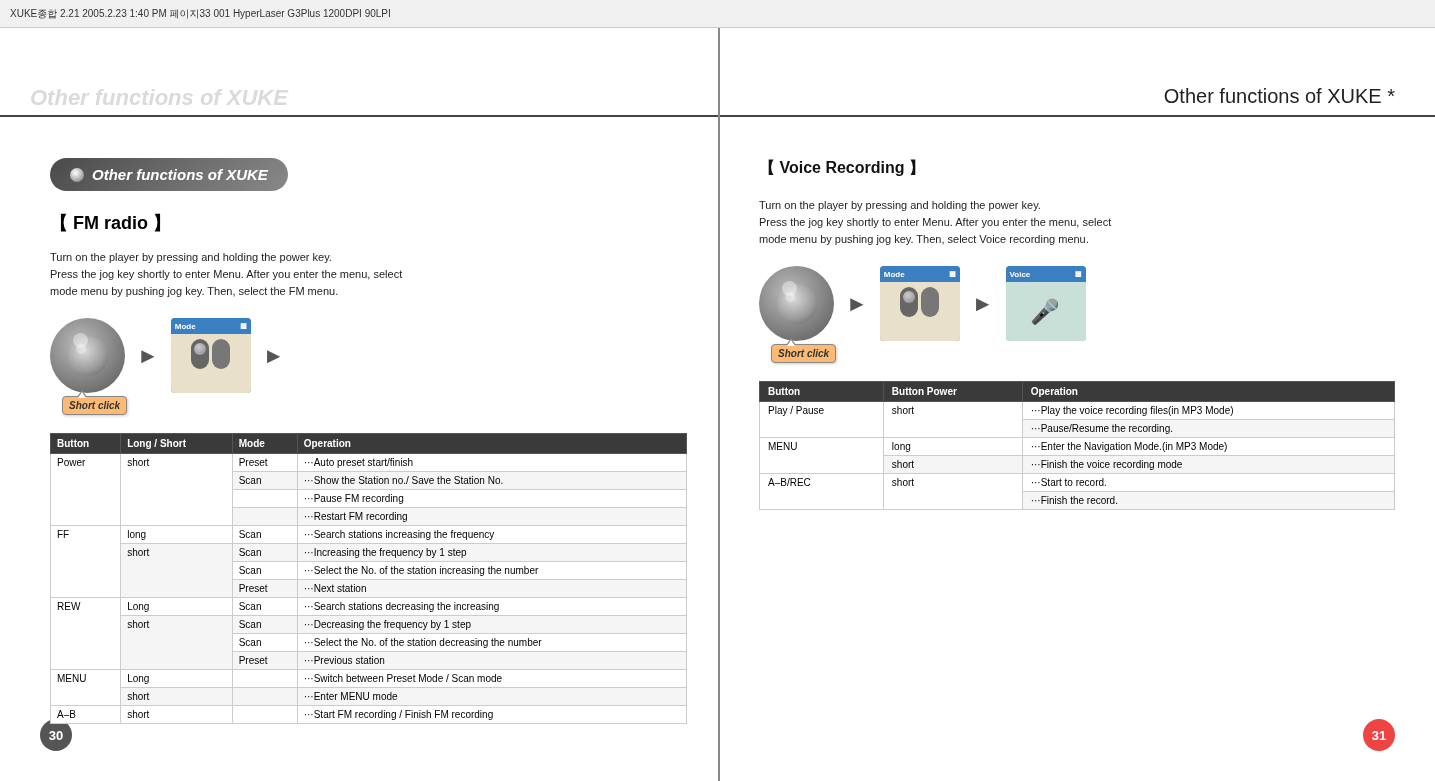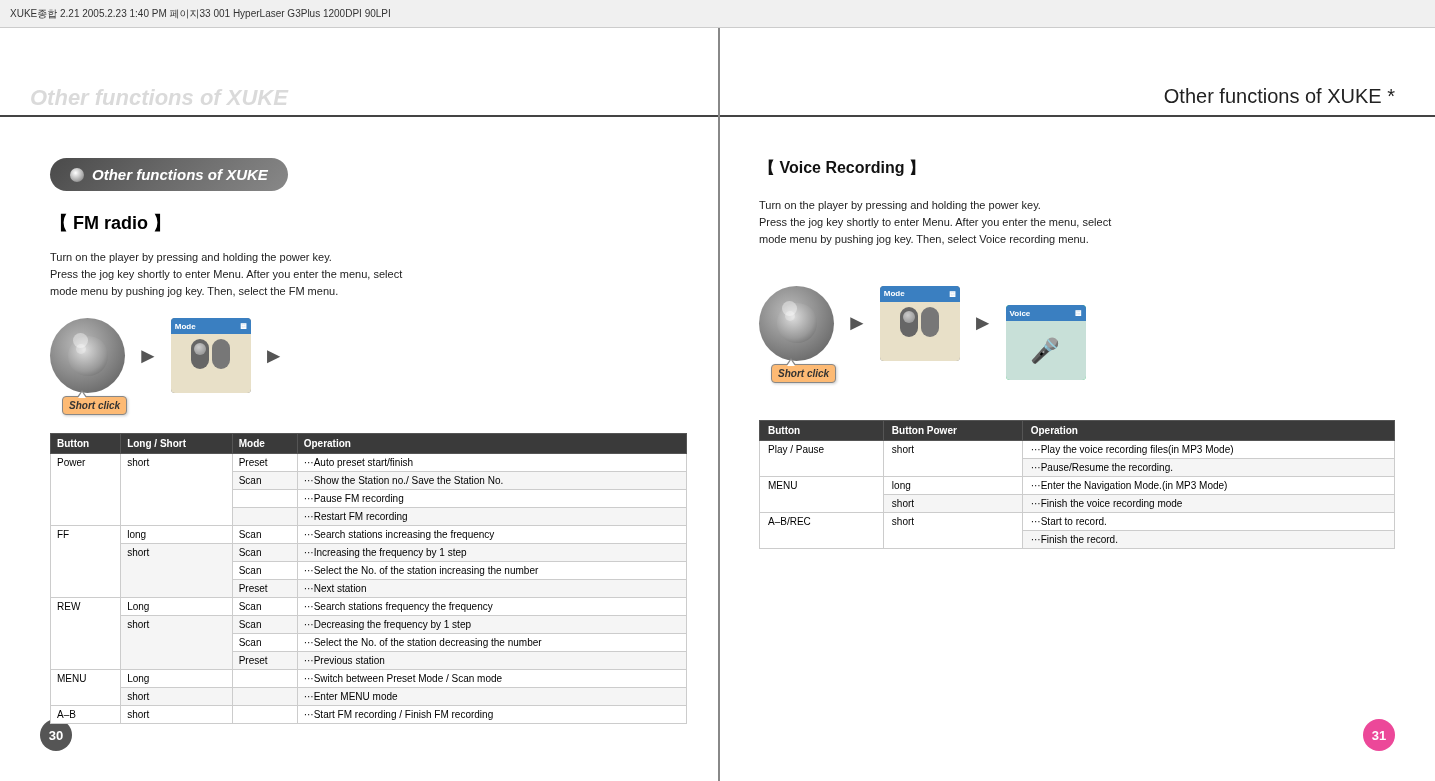--- a/index.html
+++ b/index.html
@@ -74,21 +74,21 @@
       justify-content: center;
       font-size: 13px;
       font-weight: bold;
     }
     .page-num-right {
       position: absolute;
       bottom: 30px;
       right: 40px;
       width: 32px;
       height: 32px;
-      background: #ec4899;
+      background: #ef4444;
       color: #fff;
       border-radius: 50%;
       display: flex;
       align-items: center;
       justify-content: center;
       font-size: 13px;
       font-weight: bold;
     }
 
     
@@ -322,21 +322,20 @@
       padding: 3px;
     }
 
     .device-voice-screen {
       width: 80px;
       height: 75px;
       background: #22c55e;
       border-radius: 4px;
       position: relative;
       overflow: hidden;
-      margin-top: 39px;
     }
     .device-voice-screen .screen-top {
       background: #3a7fc1;
       height: 16px;
       display: flex;
       align-items: center;
       padding: 0 4px;
       font-size: 8px;
       color: #fff;
       font-weight: bold;
@@ -508,21 +507,21 @@
         <td>···Select the No. of the station increasing the number</td>
       </tr>
       <tr>
         <td>Preset</td>
         <td>···Next station</td>
       </tr>
       <tr>
         <td rowspan="4">REW</td>
         <td>Long</td>
         <td>Scan</td>
-        <td>···Search stations frequency the frequency</td>
+        <td>···Search stations decreasing the increasing</td>
       </tr>
       <tr>
         <td rowspan="3">short</td>
         <td>Scan</td>
         <td>···Decreasing the frequency by 1 step</td>
       </tr>
       <tr>
         <td>Scan</td>
         <td>···Select the No. of the station decreasing the number</td>
       </tr>

